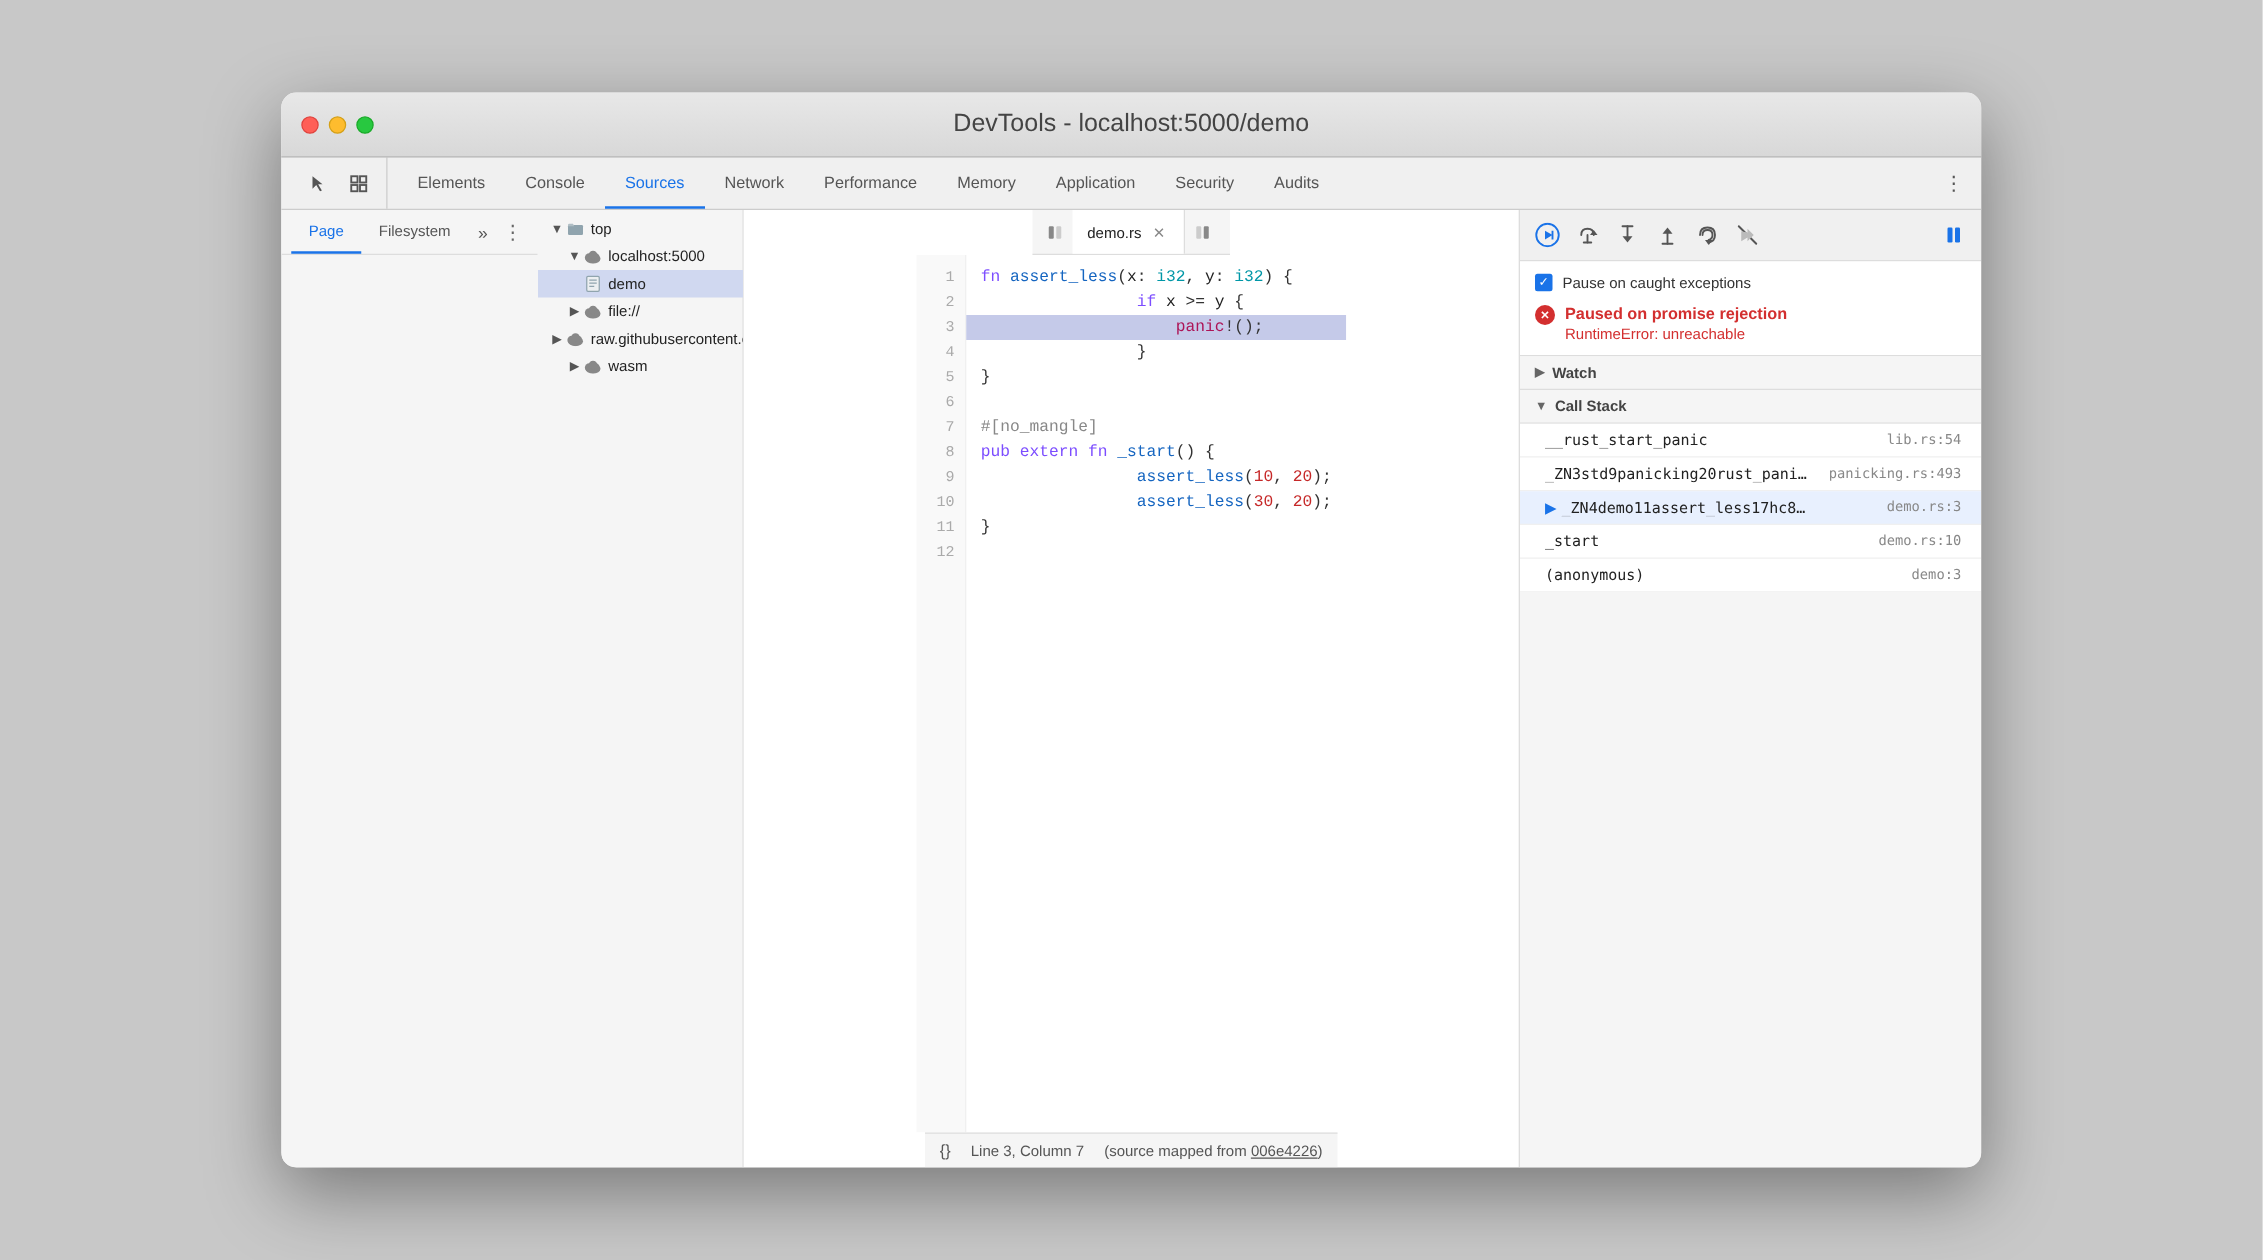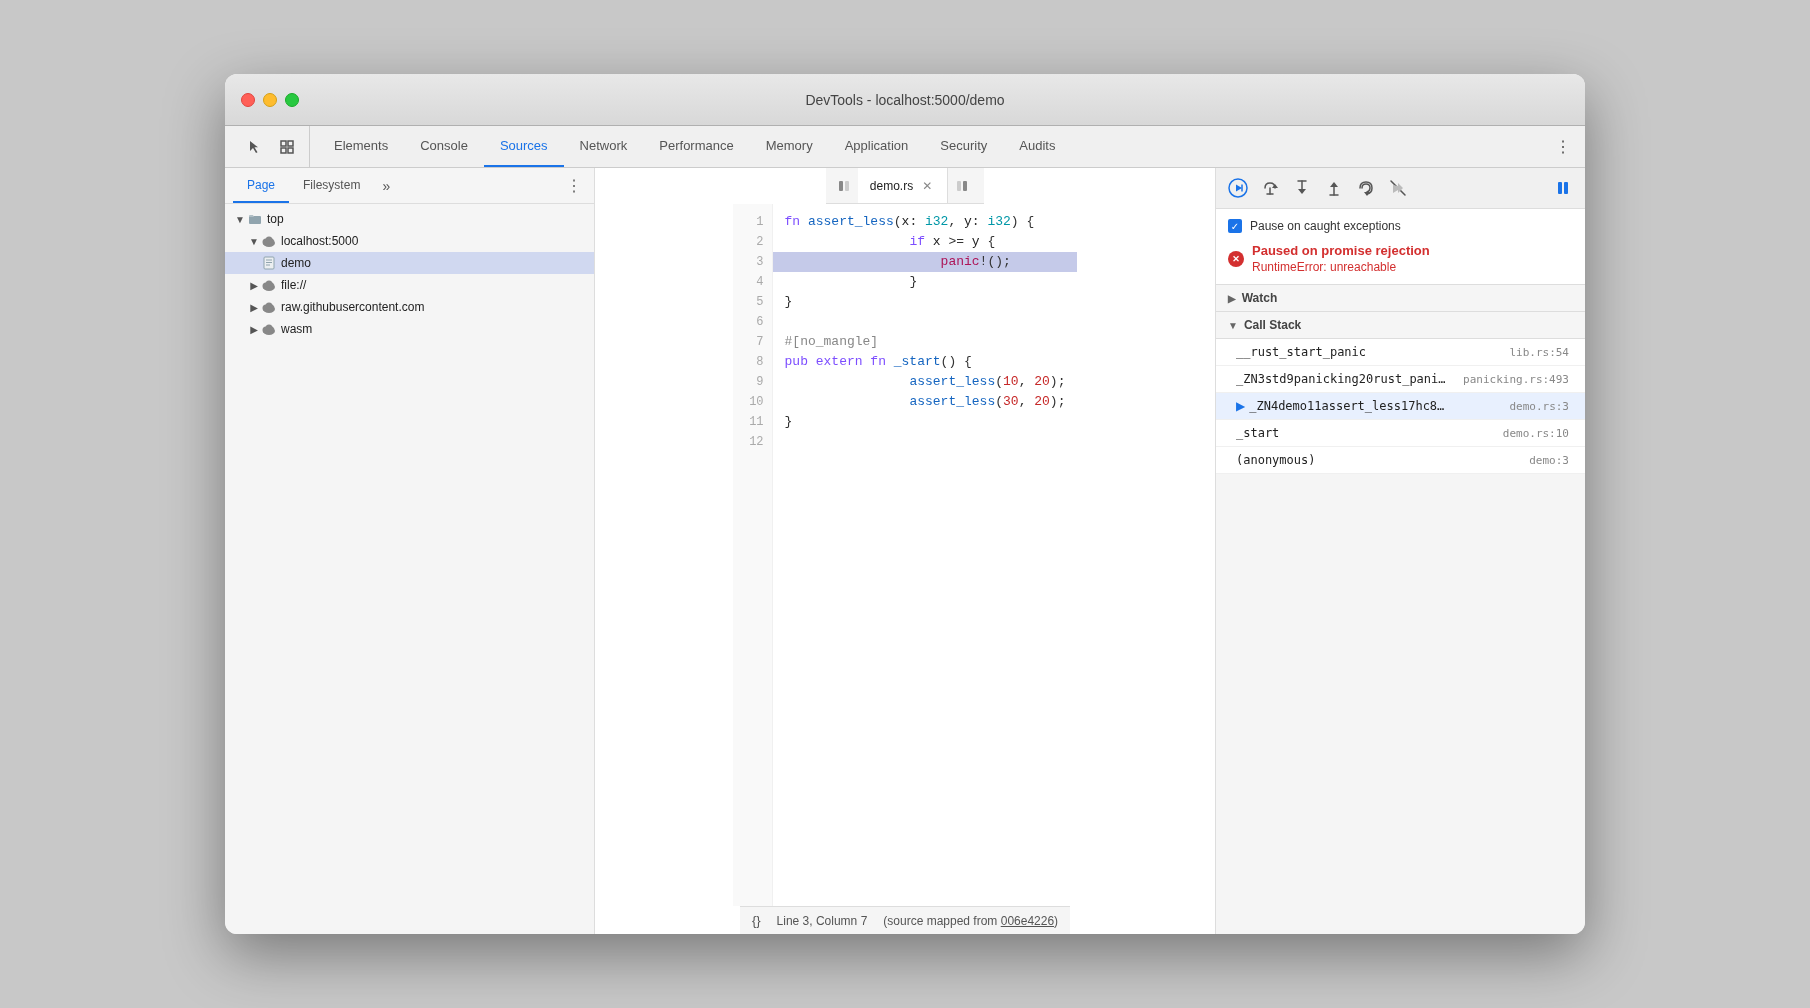--- a/index.html
+++ b/index.html
@@ -43,21 +43,21 @@
       border-radius: 50%;
       cursor: pointer;
     }
     .tl-close { background: #ff5f57; border: 1px solid #e0443e; }
     .tl-minimize { background: #febc2e; border: 1px solid #d4a017; }
     .tl-maximize { background: #28c840; border: 1px solid #1aab29; }
     .titlebar-title {
       position: absolute;
       left: 50%;
       transform: translateX(-50%);
-      font-size: 14px;
+      font-size: 20px;
       color: #444;
       font-weight: 500;
     }
     
     .menubar {
       background: #f0f0f0;
       height: 42px;
       display: flex;
       align-items: stretch;
       border-bottom: 1px solid #ccc;
@@ -110,21 +110,20 @@
       display: flex;
       flex: 1;
       overflow: hidden;
     }
     
     .sidebar {
       width: 370px;
       background: #f5f5f5;
       border-right: 1px solid #ddd;
       display: flex;
-      flex-direction: column;
       flex-shrink: 0;
     }
     .sidebar-tabs {
       display: flex;
       align-items: center;
       border-bottom: 1px solid #ddd;
       background: #f5f5f5;
       height: 36px;
       padding-left: 8px;
     }
@@ -375,21 +374,21 @@
       justify-content: center;
       flex-shrink: 0;
     }
     .checkbox-blue::after {
       content: '✓';
       color: white;
       font-size: 10px;
     }
     .paused-on-error {
       display: flex;
-      align-items: center;
+      align-items: flex-start;
       gap: 8px;
     }
     .error-circle {
       width: 16px;
       height: 16px;
       background: #d32f2f;
       border-radius: 50%;
       display: flex;
       align-items: center;
       justify-content: center;
@@ -429,21 +428,21 @@
       margin-right: 6px;
       font-size: 10px;
       color: #666;
     }
     .call-stack-list {
       background: #fff;
     }
     .call-stack-item {
       display: flex;
       justify-content: space-between;
-      align-items: center;
+      align-items: flex-start;
       padding: 6px 16px 6px 20px;
       font-size: 12px;
       border-bottom: 1px solid #f0f0f0;
       cursor: pointer;
     }
     .call-stack-item.current {
       background: #e8f0fe;
     }
     .call-stack-fn {
       color: #222;

